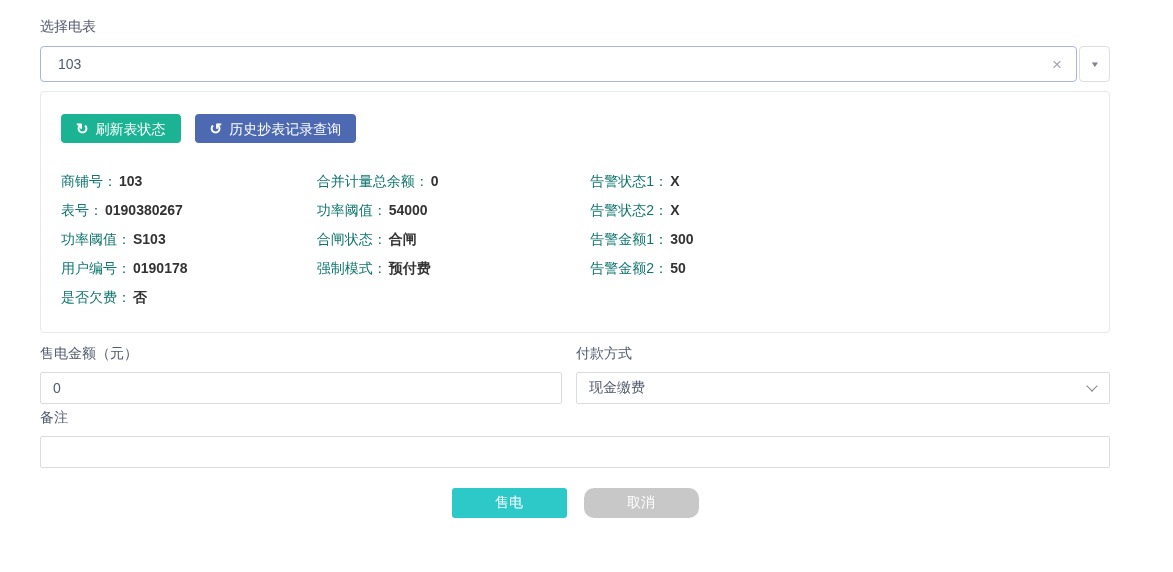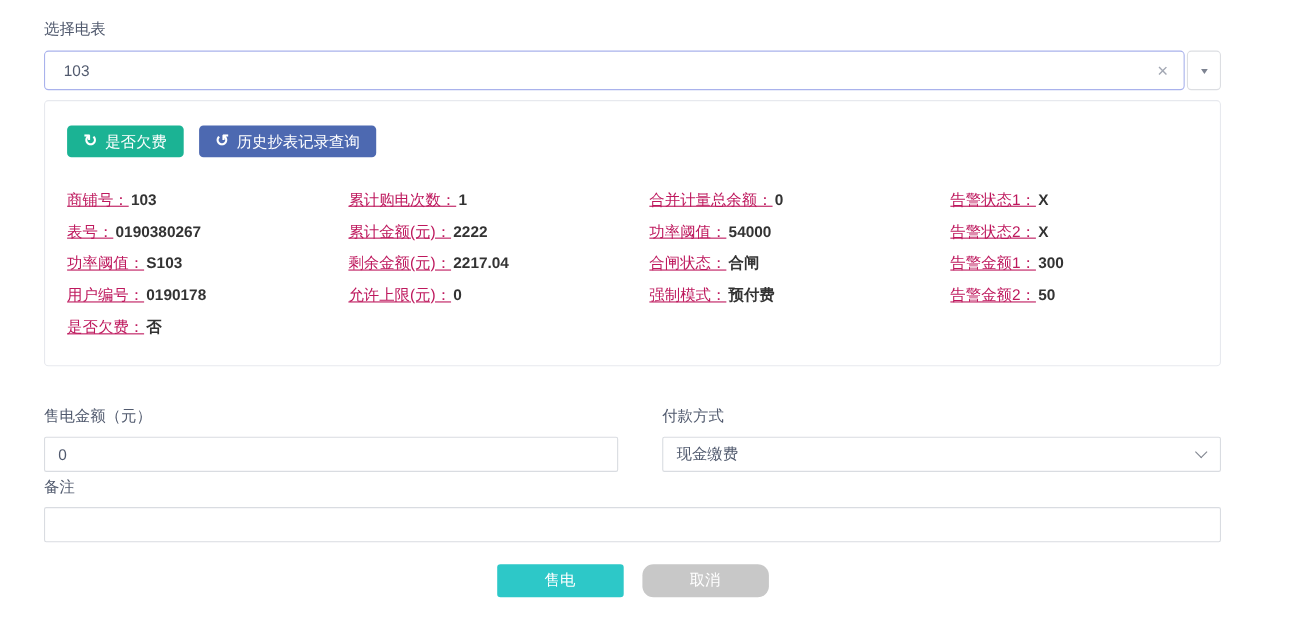--- a/index.html
+++ b/index.html
@@ -39,24 +39,24 @@
     height:29px; padding:0 15px; border:none; border-radius:4px; color:#fff;
     font-size:14px; font-family:inherit; display:inline-flex; align-items:center;
     gap:7px; cursor:pointer; line-height:1;
   }
   .btn-refresh { background:#1bb394; }
   .btn-history { background:#4d69b1; }
   .icon-glyph { font-size:15px; font-weight:bold; line-height:1; }
 
   .info-grid { display:grid; grid-template-columns:1fr 1.07fr 1.07fr .88fr; margin-top:24px; }
   .cell { height:29px; line-height:29px; white-space:nowrap; }
-  .cell .lbl { color:#be185d;text-decoration:underline; }
+  .cell .lbl { color:#0f766e; }
   .cell .val { color:#333; font-weight:600; margin-left:2px; }
 
-  .form-row { display:flex; gap:40px; margin-top:37px; width:1070px; }
+  .form-row { display:flex; gap:14px; margin-top:12px; width:1070px; }
   .form-col-left  { width:522px; }
   .form-col-right { flex:1; }
   .form-label { margin-bottom:9px; }
   .text-input {
     width:100%; height:32px; border:1px solid #d9dce1; border-radius:2px;
     padding:0 12px; font-size:14px; color:#515a6e; font-family:inherit;
     outline:none; background:#fff;
   }
   .select-box { position:relative; }
   .select-box input { padding-right:34px; cursor:pointer; }
@@ -89,41 +89,35 @@
     </div>
     <div class="dropdown-toggle">
       <span class="caret">▼</span>
     </div>
   </div>
 
   <div class="panel">
     <div class="btn-row">
       <button class="btn btn-refresh">
         <span class="icon-glyph">↻</span>
-        <span>是否欠费</span>
+        <span>刷新表状态</span>
       </button>
       <button class="btn btn-history">
         <span class="icon-glyph">↺</span>
         <span>历史抄表记录查询</span>
       </button>
     </div>
 
     <div class="info-grid">
       <div class="col">
         <div class="cell"><span class="lbl">商铺号：</span><span class="val">103</span></div>
         <div class="cell"><span class="lbl">表号：</span><span class="val">0190380267</span></div>
         <div class="cell"><span class="lbl">功率阈值：</span><span class="val">S103</span></div>
         <div class="cell"><span class="lbl">用户编号：</span><span class="val">0190178</span></div>
         <div class="cell"><span class="lbl">是否欠费：</span><span class="val">否</span></div>
-      </div>
-      <div class="col">
-        <div class="cell"><span class="lbl">累计购电次数：</span><span class="val">1</span></div>
-        <div class="cell"><span class="lbl">累计金额(元)：</span><span class="val">2222</span></div>
-        <div class="cell"><span class="lbl">剩余金额(元)：</span><span class="val">2217.04</span></div>
-        <div class="cell"><span class="lbl">允许上限(元)：</span><span class="val">0</span></div>
       </div>
       <div class="col">
         <div class="cell"><span class="lbl">合并计量总余额：</span><span class="val">0</span></div>
         <div class="cell"><span class="lbl">功率阈值：</span><span class="val">54000</span></div>
         <div class="cell"><span class="lbl">合闸状态：</span><span class="val">合闸</span></div>
         <div class="cell"><span class="lbl">强制模式：</span><span class="val">预付费</span></div>
       </div>
       <div class="col">
         <div class="cell"><span class="lbl">告警状态1：</span><span class="val">X</span></div>
         <div class="cell"><span class="lbl">告警状态2：</span><span class="val">X</span></div>

